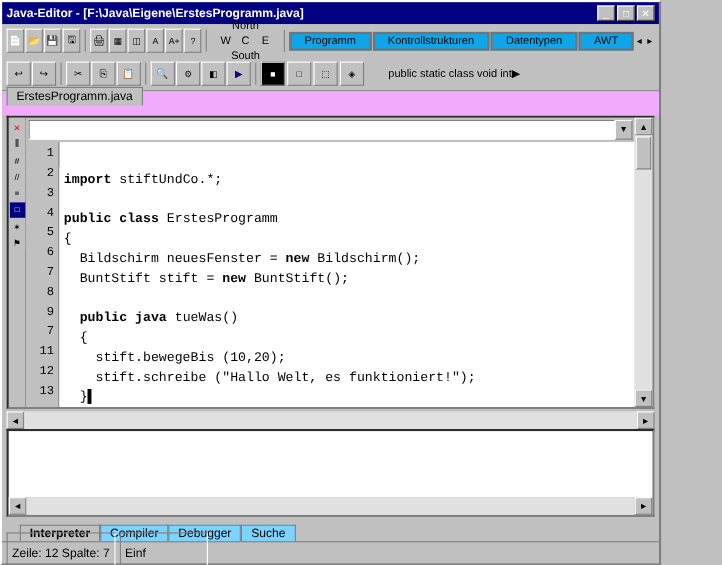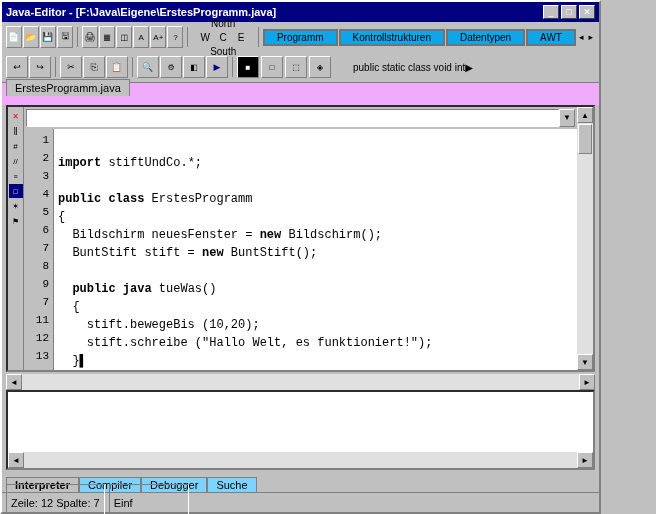--- a/index.html
+++ b/index.html
@@ -375,21 +375,21 @@
     .output-scrollbar-h {
       height: 16px;
       background: #c0c0c0;
       display: flex;
     }
 
     
     .bottom-tabs {
       display: flex;
       align-items: flex-end;
-      padding: 2px 4px 0 4px;
+      padding: 2px 4px 0 16px;
       height: 20px;
       background: #c0c0c0;
       flex-shrink: 0;
     }
     .bottom-tab {
       padding: 1px 8px;
       font-size: 11px;
       background: #7dd3fc;
       border: 1px solid #808080;
       border-bottom: none;

